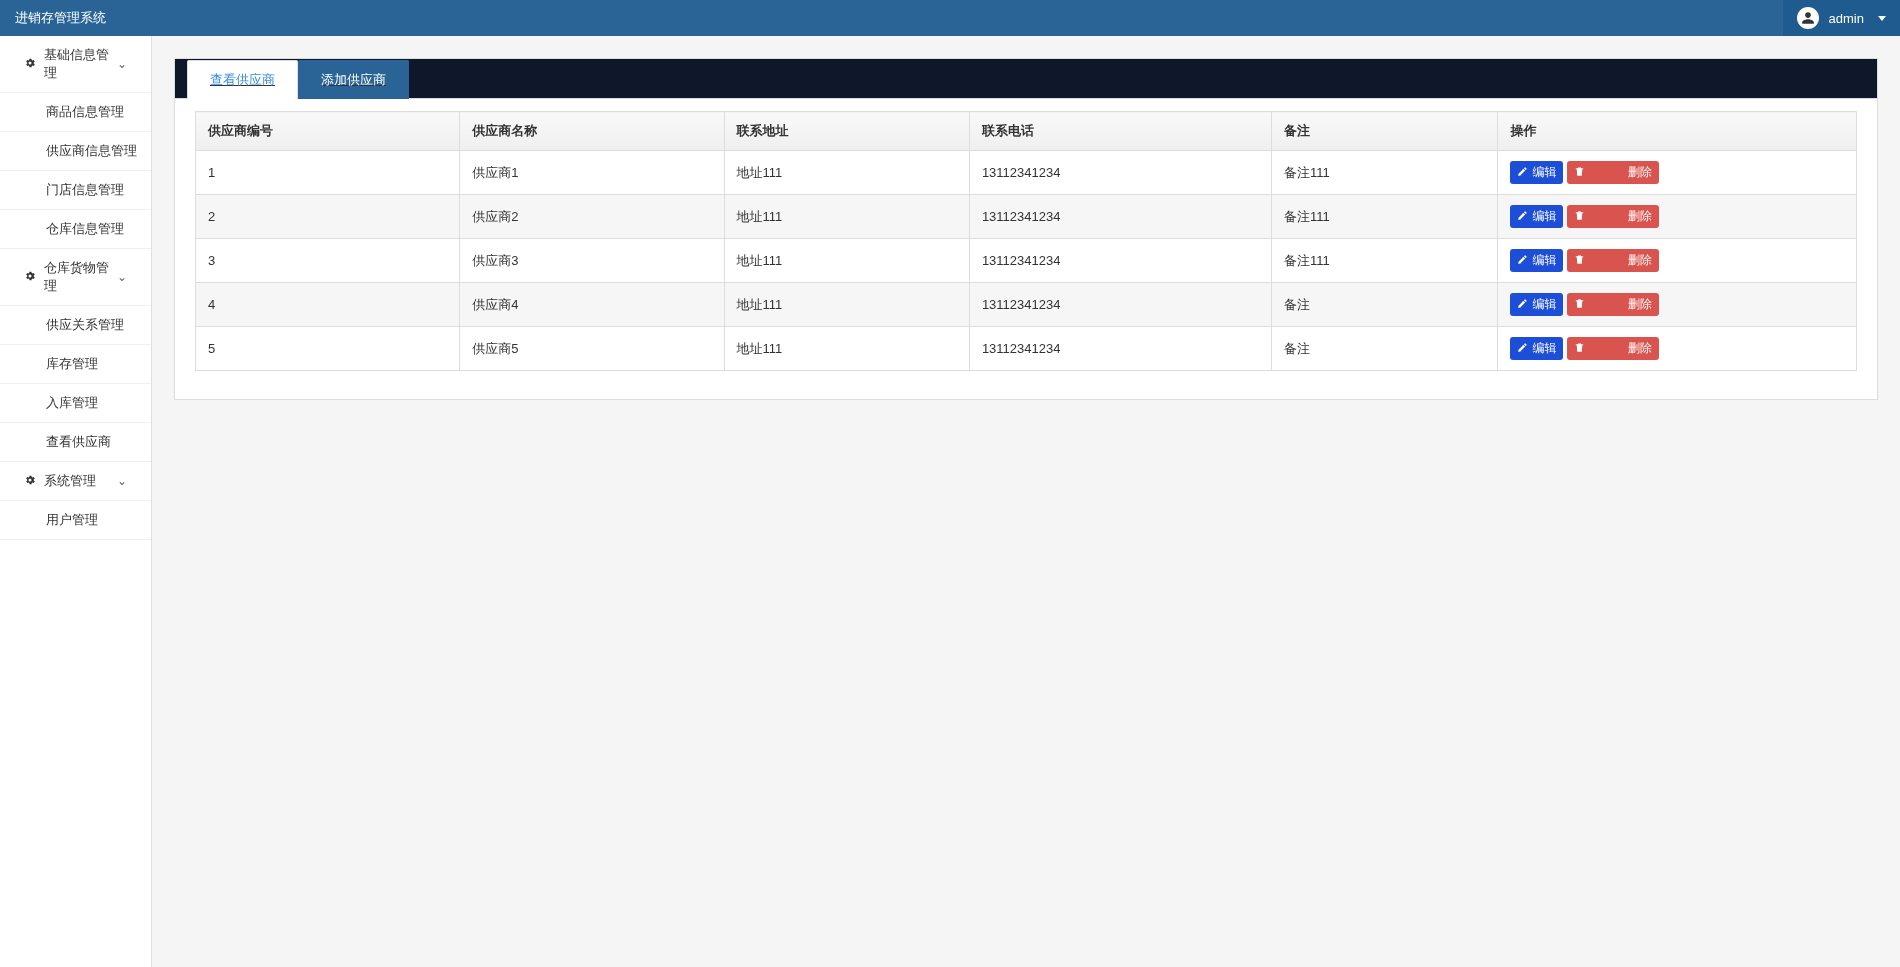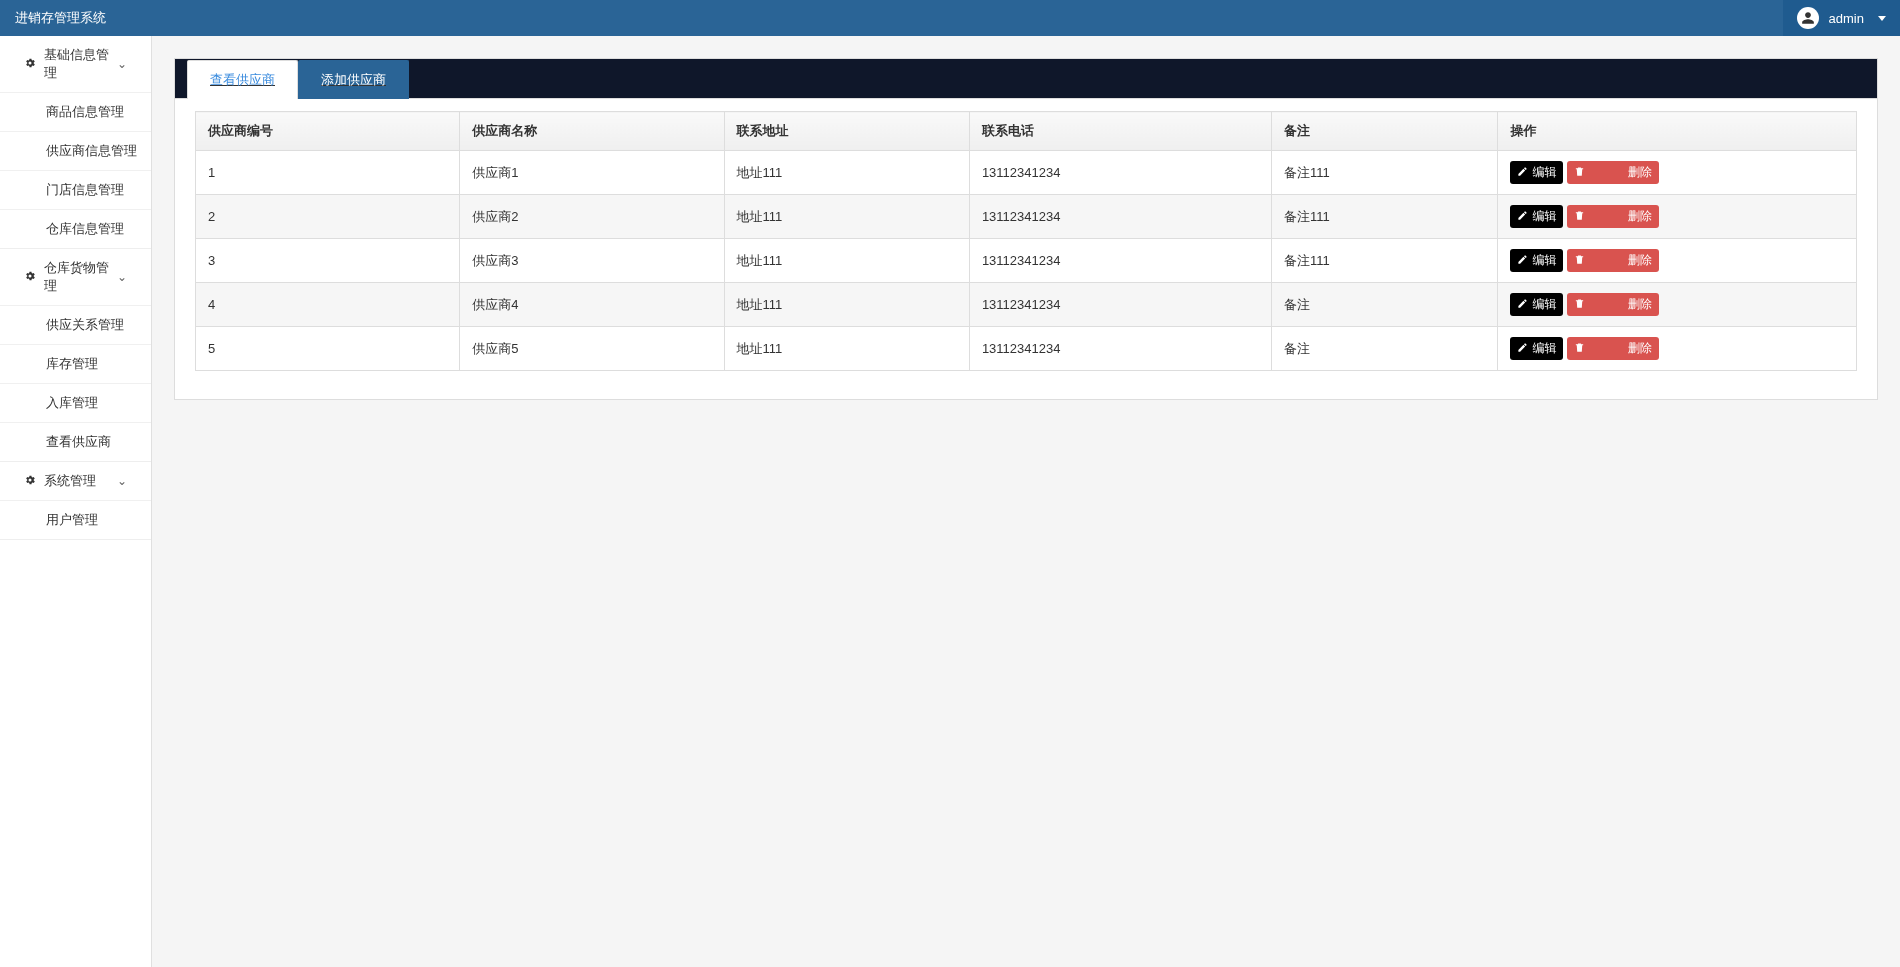--- a/index.html
+++ b/index.html
@@ -149,21 +149,21 @@
       display: inline-flex;
       align-items: center;
       gap: 4px;
       padding: 3px 7px;
       border-radius: 3px;
       font-size: 12px;
       color: #fff;
       cursor: pointer;
       border: none;
     }
-    .btn-primary { background: #000000; justify-content: flex-end; }
+    .btn-primary { background: #1d4ed8; justify-content: flex-end; }
     .btn-danger { background: #d9534f; gap: 43px; }
     .btn svg { width: 11px; height: 11px; fill: #fff; }
     .col-id{width:14%}.col-name{width:14%}.col-addr{width:13%}.col-phone{width:16%}.col-remark{width:12%}.col-ops{width:19%}
   </style>
 </head>
 <body>
 
 <div class="top-nav">
   <div class="brand">进销存管理系统</div>
   <div class="user-area">

